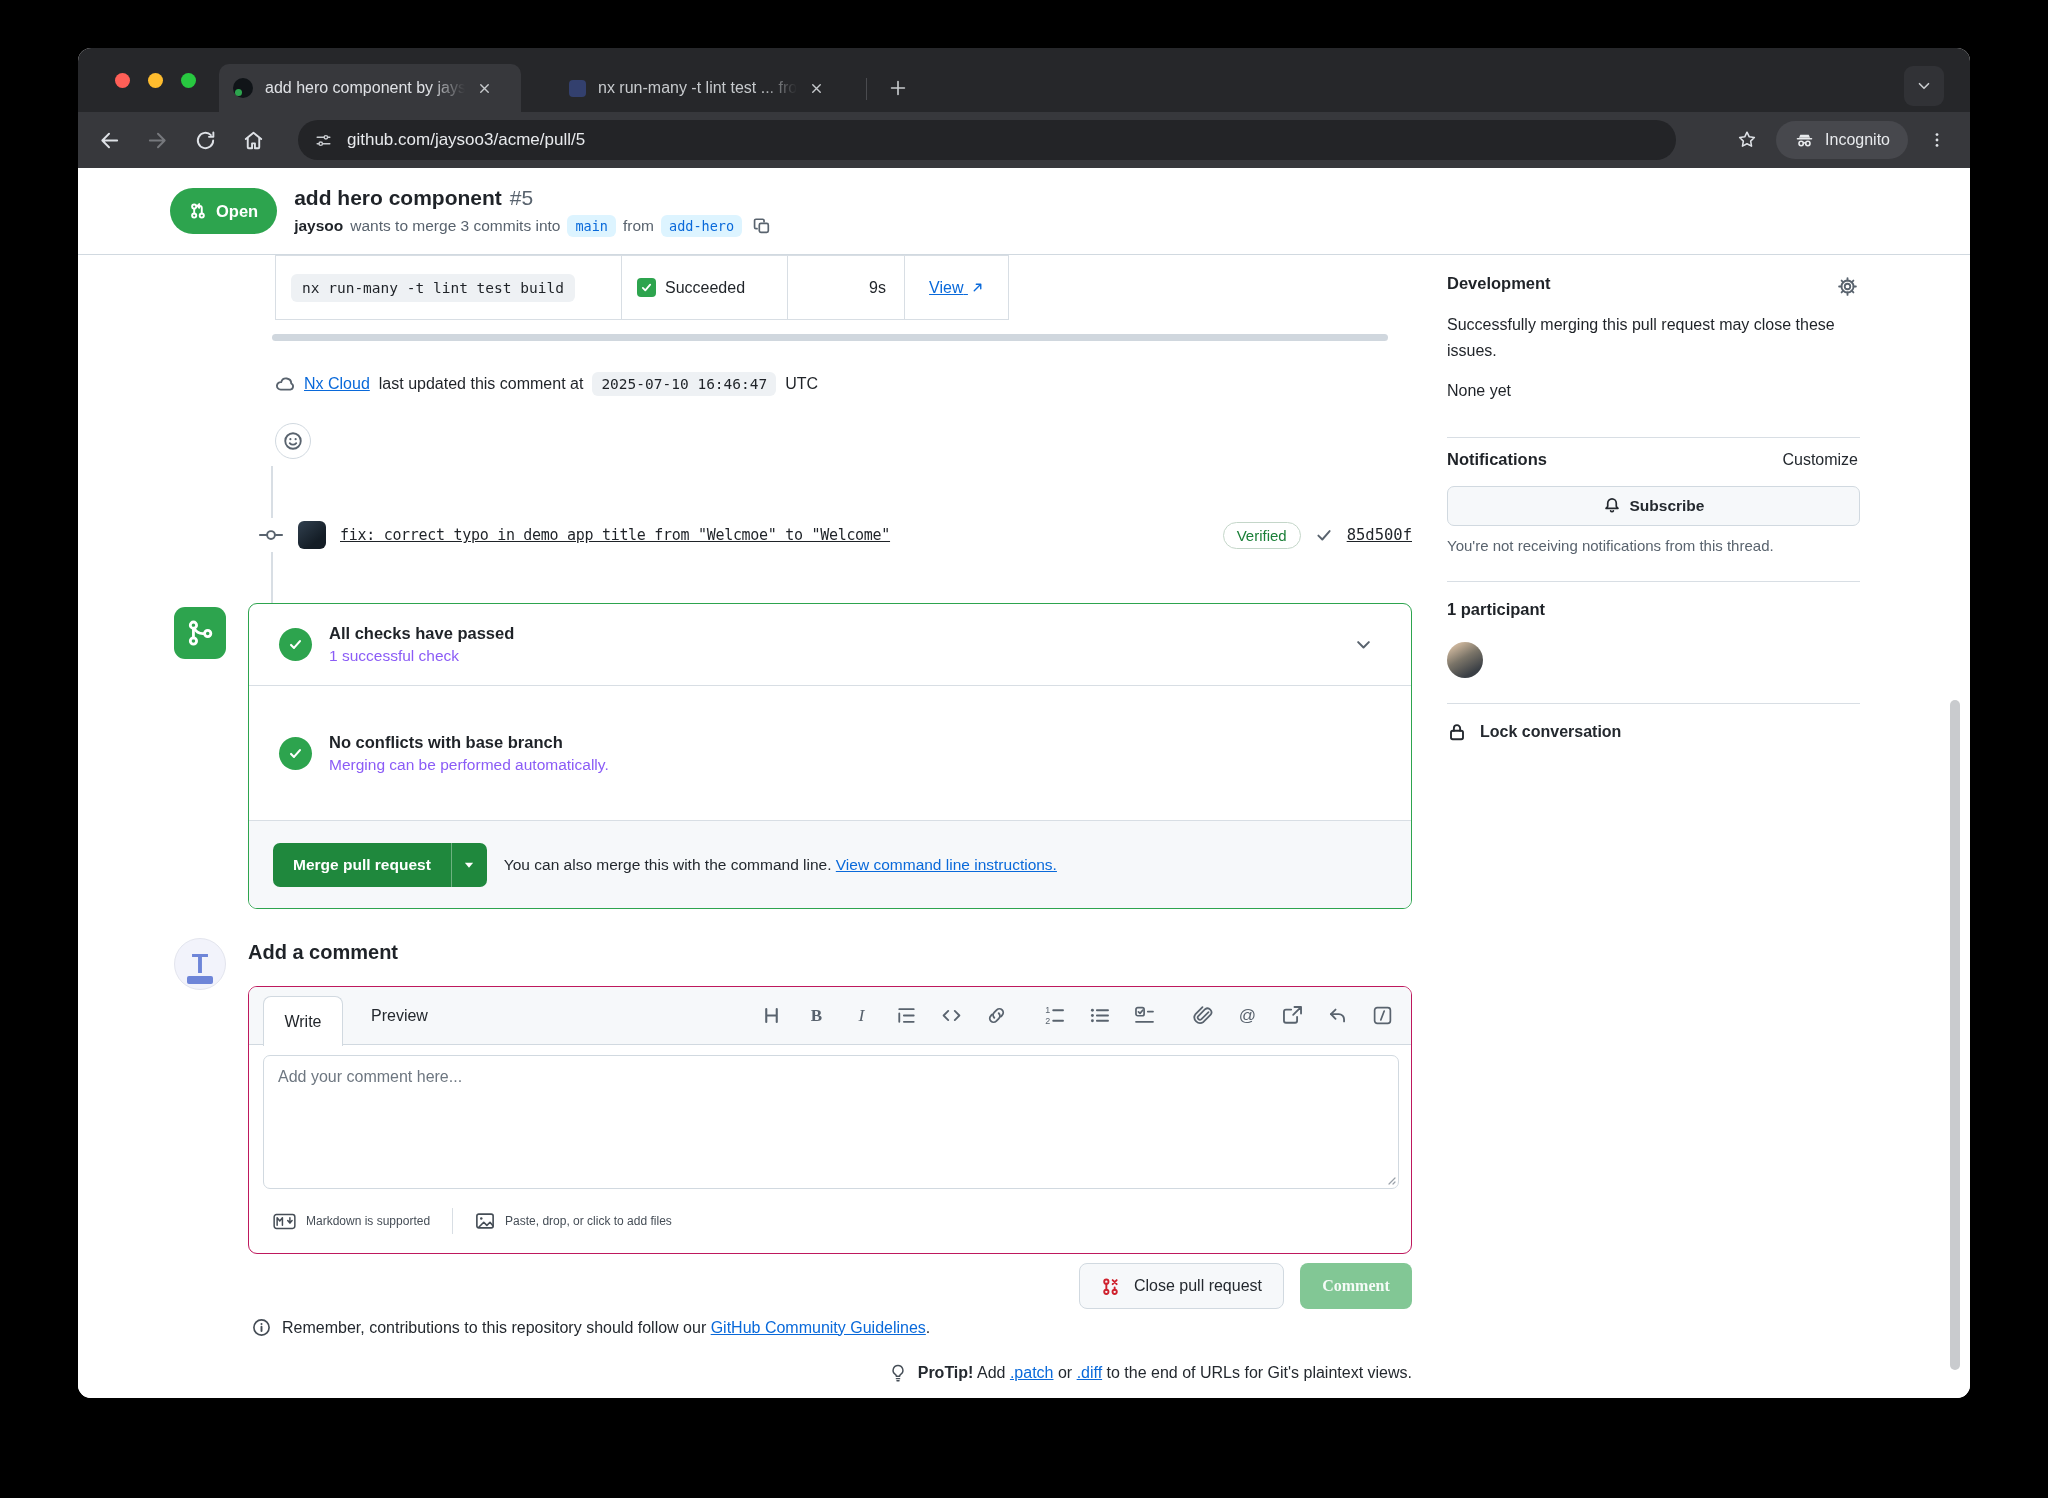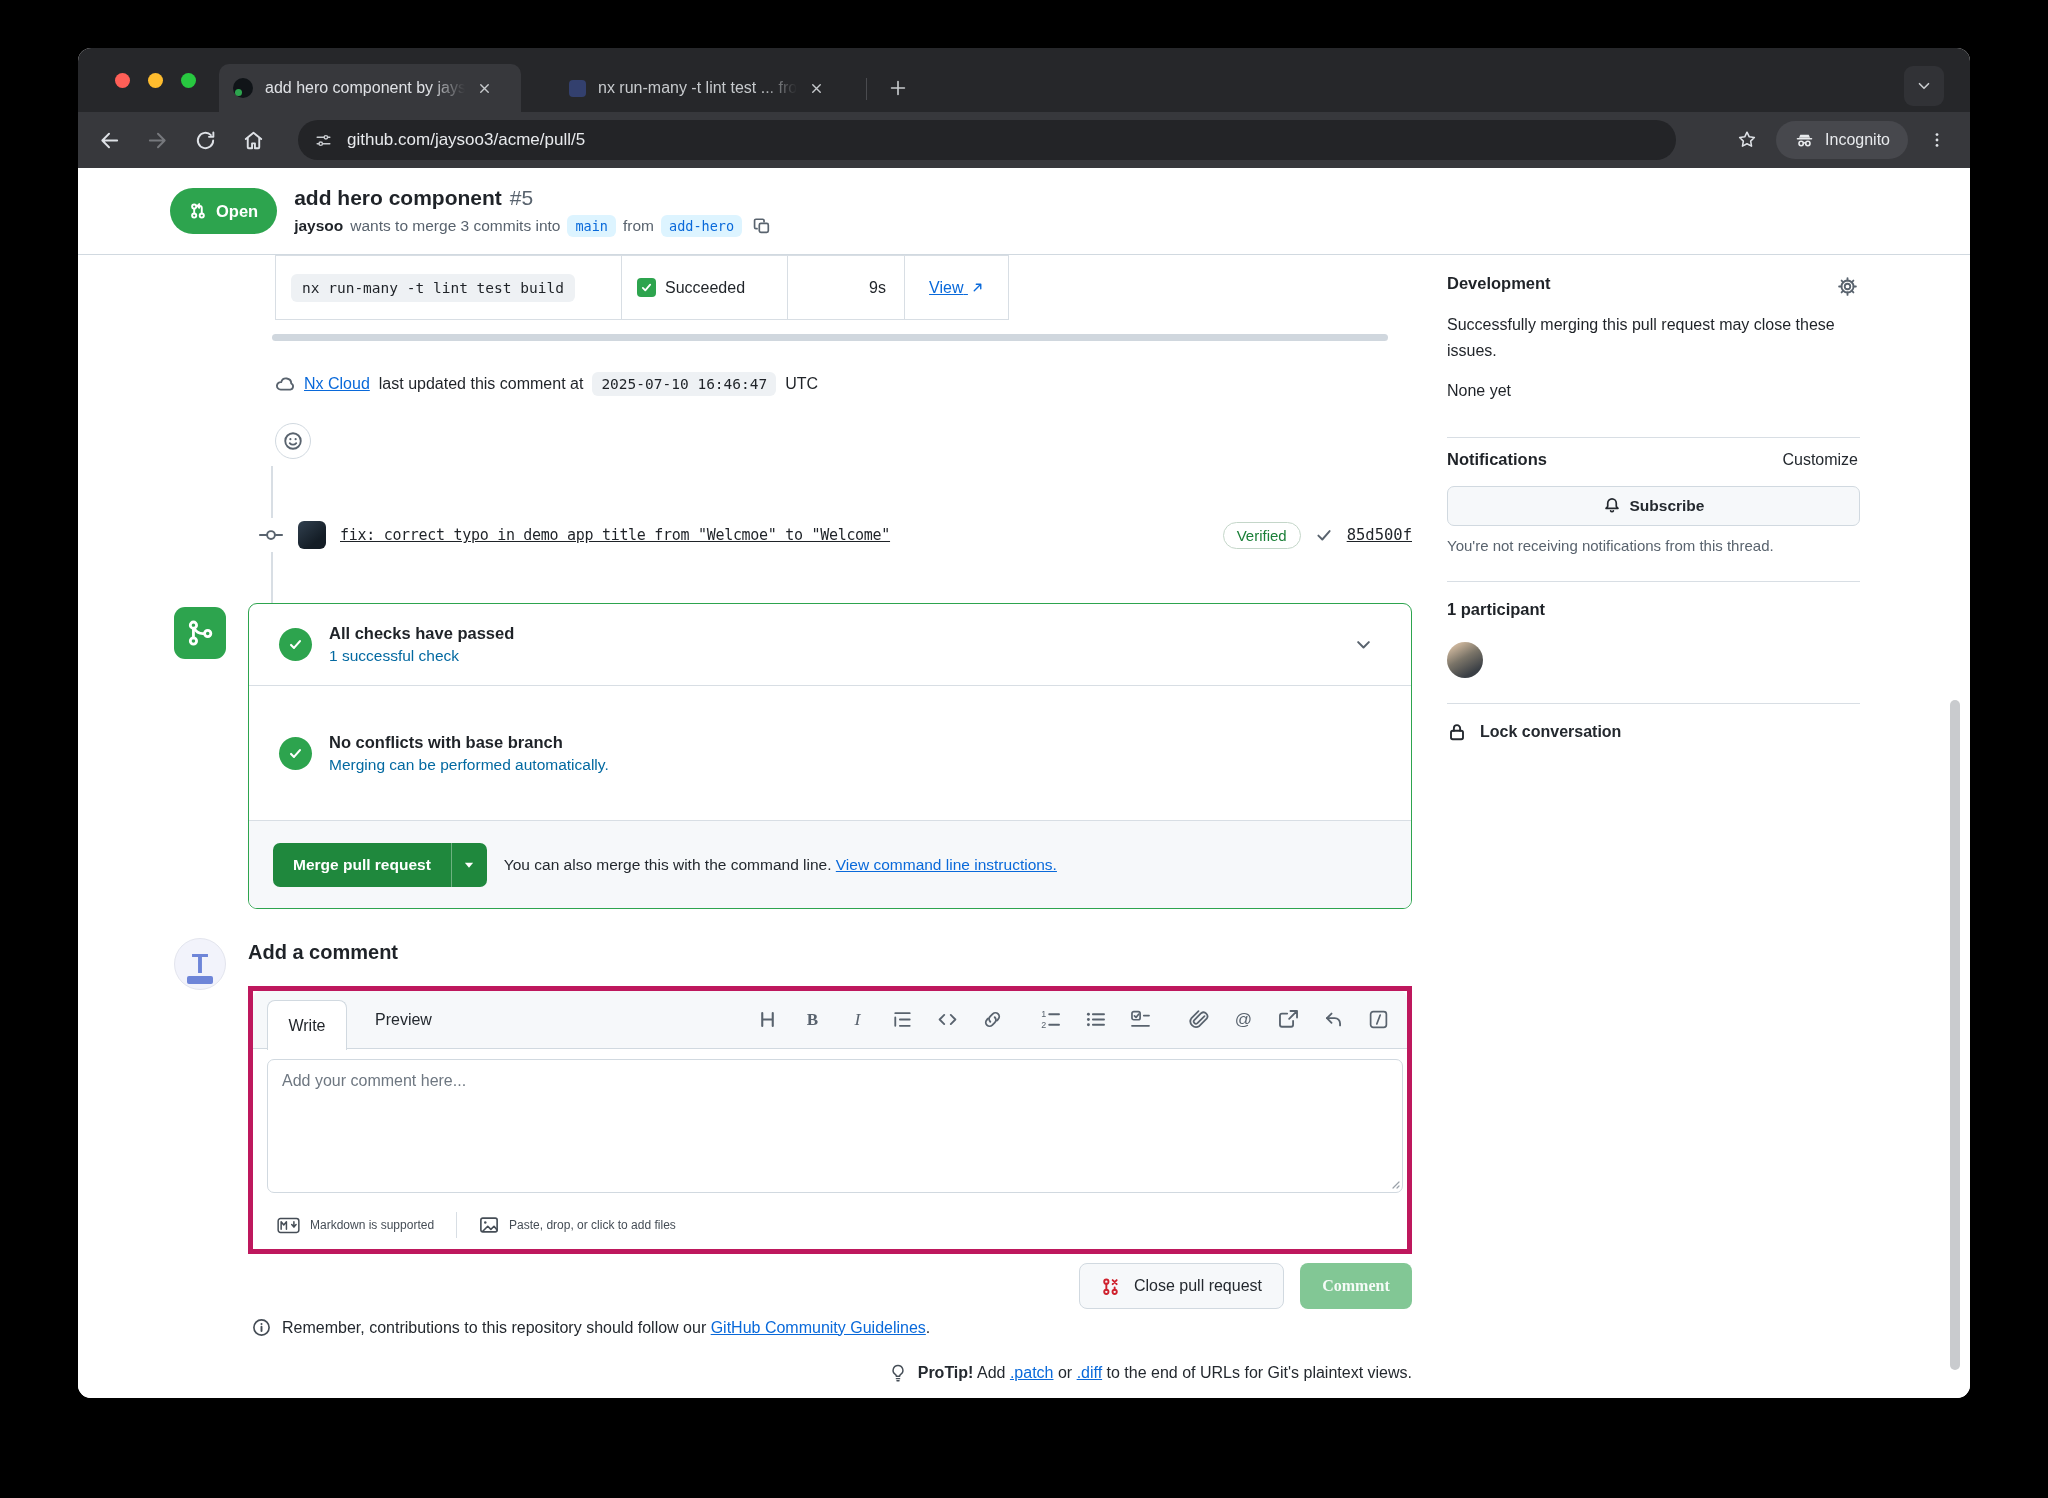--- a/index.html
+++ b/index.html
@@ -57,32 +57,32 @@
   .vbadge{margin-left:auto;border:1px solid #c4d6c9;color:#1a7f37;border-radius:16px;font-size:15px;padding:4px 13px;background:#fff;}
   .sha{font-family:"DejaVu Sans Mono",monospace;font-size:15.5px;text-decoration:underline;color:#1f2328;}
   
   .mergeicon{position:absolute;left:96px;top:439px;width:52px;height:52px;border-radius:11px;background:#2da44e;display:flex;align-items:center;justify-content:center;color:#fff;}
   .mergebox{position:absolute;left:170px;top:435px;width:1164px;height:306px;border:1px solid #2da44e;border-radius:9px;background:#fff;box-sizing:border-box;overflow:hidden;}
   .mb-row{display:flex;align-items:center;gap:17px;padding-left:30px;position:relative;}
   .mb-row.r1{height:82px;border-bottom:1px solid #d8dee4;box-sizing:border-box;}
   .mb-row.r2{height:135px;border-bottom:1px solid #d8dee4;box-sizing:border-box;}
   .okcircle{width:33px;height:33px;border-radius:50%;background:#2da44e;display:flex;align-items:center;justify-content:center;color:#fff;flex:0 0 auto;}
   .mb-title{font-size:16.5px;font-weight:700;}
-  .mb-sub{font-size:15.5px;color:#0369a1;margin-top:4px;}
+  .mb-sub{font-size:15.5px;color:#8b5cf6;margin-top:4px;}
   .mb-foot{height:87px;background:#f6f8fa;display:flex;align-items:center;padding-left:24px;gap:17px;}
   .mergebtn{display:flex;align-items:stretch;background:#1f883d;border-radius:7px;color:#fff;height:44px;overflow:hidden;}
   .mergebtn .lbl{display:flex;align-items:center;padding:0 20px;font-size:15.5px;font-weight:600;}
   .mergebtn .sep{width:1px;background:rgba(255,255,255,.35);}
   .mergebtn .caret{display:flex;align-items:center;justify-content:center;width:35px;}
   .cli{font-size:15.5px;color:#24292f;}
   
   .t-avatar{position:absolute;left:96px;top:770px;width:52px;height:52px;border-radius:50%;background:#f2f3fb;border:1px solid #e3e5ee;box-sizing:border-box;display:flex;align-items:center;justify-content:center;color:#6e85d8;font-weight:700;font-size:27px;overflow:hidden;}
   .t-avatar i{position:absolute;bottom:5px;left:50%;transform:translateX(-50%);width:26px;height:8px;background:#6e85d8;border-radius:2px;}
   .cheading{position:absolute;left:170px;top:770px;font-size:20px;font-weight:700;line-height:28px;}
-  .cbox{position:absolute;left:170px;top:818px;width:1164px;height:268px;border:5px solid #be185d;border-radius:0;box-sizing:border-box;background:#fff;}
+  .cbox{position:absolute;left:170px;top:818px;width:1164px;height:268px;border:1px solid #be185d;border-radius:9px;box-sizing:border-box;background:#fff;}
   .cbox-head{position:relative;height:58px;background:#f6f8fa;border-bottom:1px solid #d1d9e0;border-radius:8px 8px 0 0;box-sizing:border-box;}
   .wtab{position:absolute;left:14px;top:9px;width:80px;height:50px;background:#fff;border:1px solid #d1d9e0;border-bottom:none;border-radius:8px 8px 0 0;display:flex;align-items:center;justify-content:center;font-size:16px;color:#1f2328;z-index:2;box-sizing:border-box;}
   .ptab{position:absolute;left:108px;top:0;height:58px;display:flex;align-items:center;padding:0 14px;font-size:16px;color:#24292f;}
   .edbar{position:absolute;right:18px;top:0;height:57px;display:flex;align-items:center;gap:24px;color:#59636e;}
   .edbar .grp{margin-left:13px;}
   .ta-wrap{position:absolute;left:14px;top:68px;width:1136px;height:134px;}
   .ta{width:100%;height:100%;box-sizing:border-box;border:1px solid #d1d9e0;border-radius:7px;resize:none;padding:12px 14px;font-family:"Liberation Sans",sans-serif;font-size:16px;color:#1f2328;outline:none;}
   .ta::placeholder{color:#6e7781;}
   .resize-grip{position:absolute;right:3px;bottom:4px;color:#9aa1a9;}
   .cbox-foot{position:absolute;left:0;top:202px;width:100%;height:64px;display:flex;align-items:center;padding-left:24px;gap:22px;color:#454d56;font-size:12px;box-sizing:border-box;}

